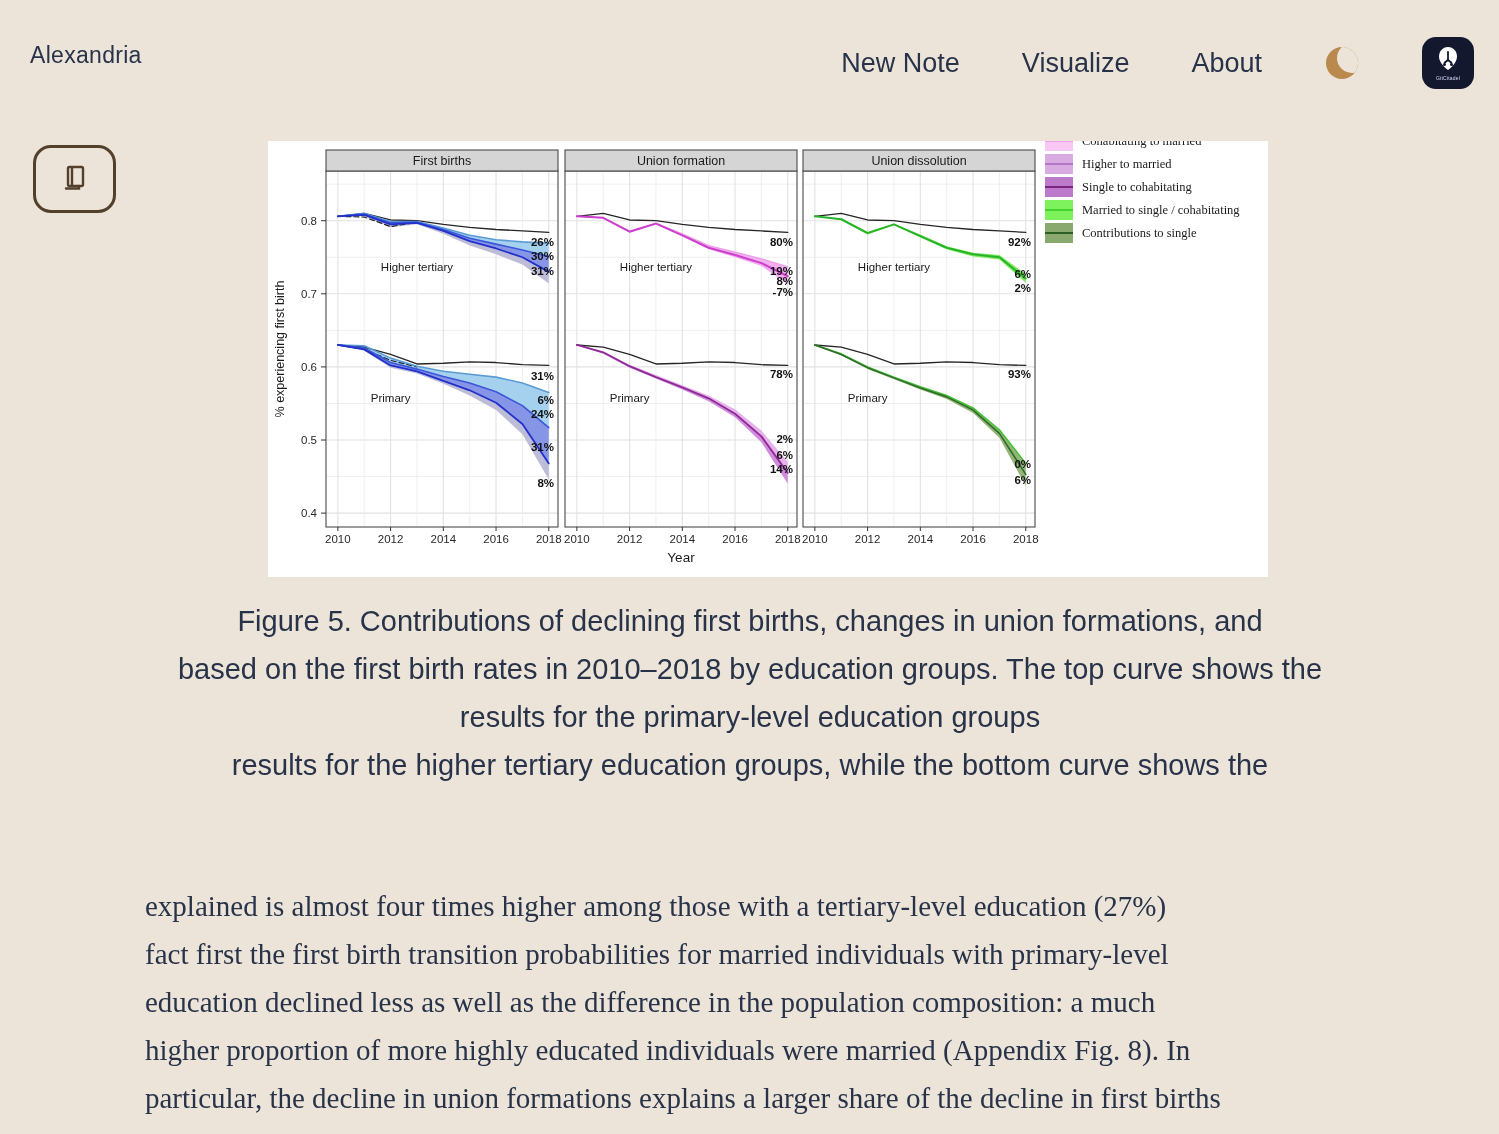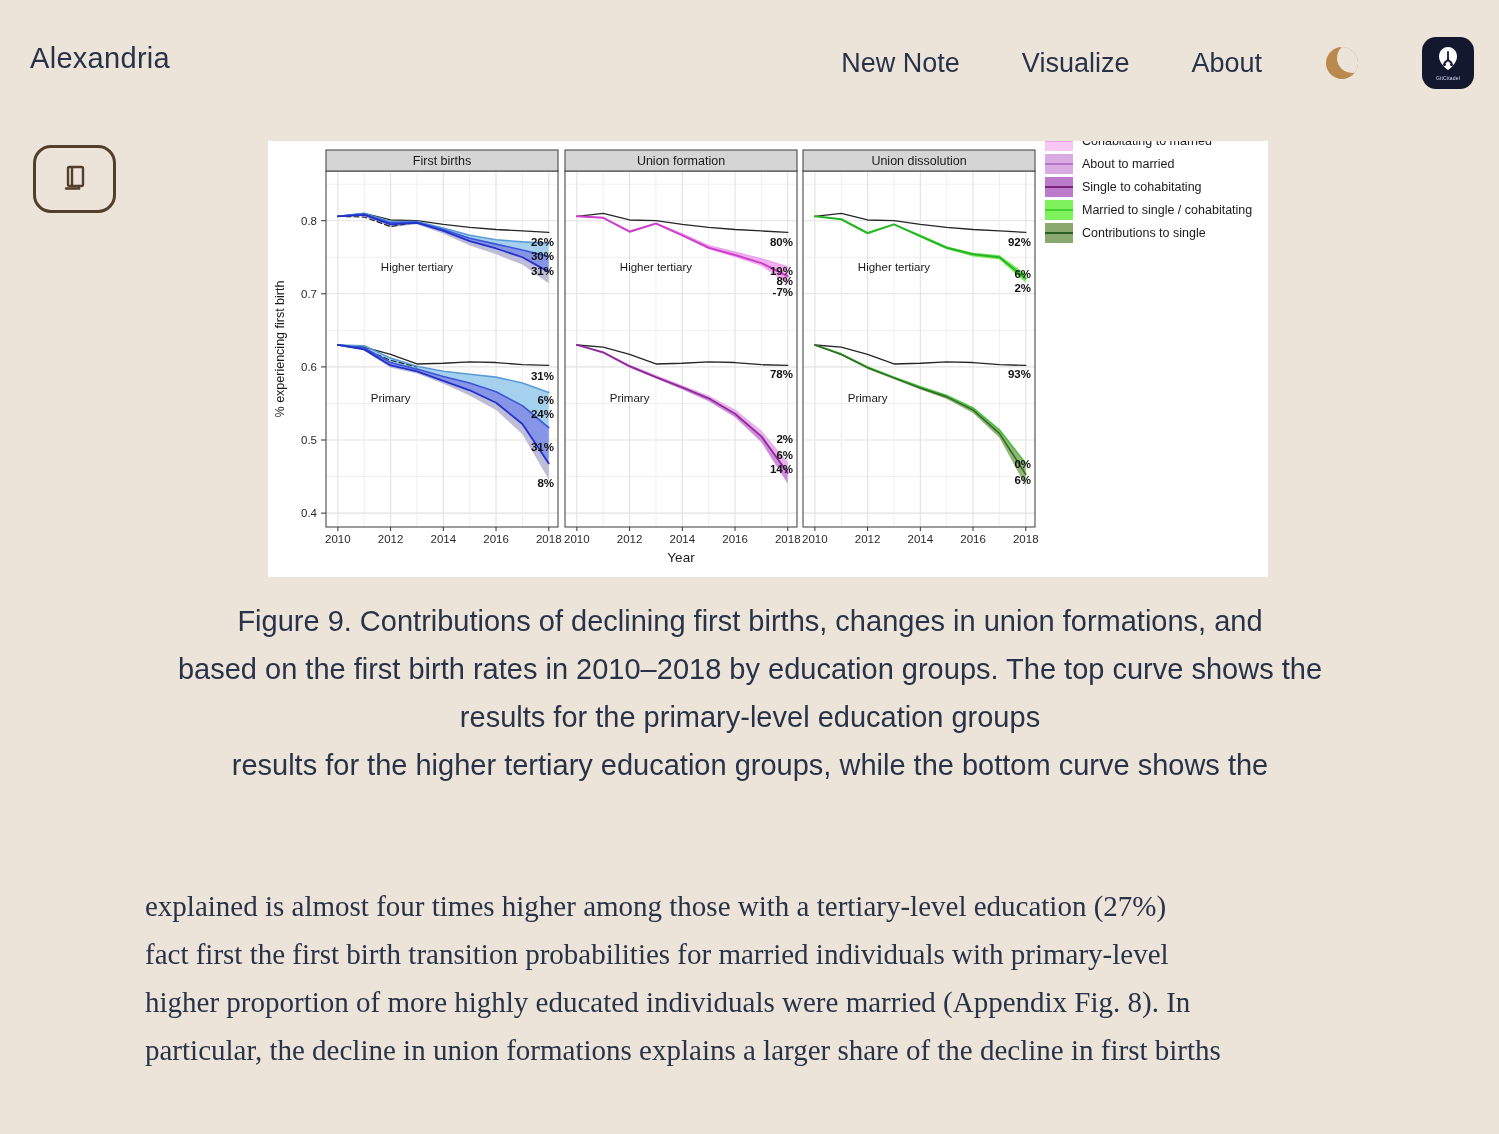--- a/index.html
+++ b/index.html
@@ -1,31 +1,31 @@
 <!DOCTYPE html>
 <html><head>
 <meta charset="utf-8">
 <style>
   html,body{margin:0;padding:0;}
   body{width:1499px;height:1134px;background:#ece4d8;overflow:hidden;position:relative;
        font-family:"Liberation Sans",sans-serif;color:#283349;}
-  .app-title{position:absolute;left:30px;top:42px;font-size:29px;letter-spacing:.3px;color:#283349;}
+  .app-title{position:absolute;left:30px;top:42px;font-size:23px;letter-spacing:.3px;color:#283349;}
   .main-nav{position:absolute;right:25px;top:34px;height:58px;display:flex;align-items:center;gap:62px;}
   .main-nav .nav-link{font-size:27px;color:#283349;cursor:pointer;text-decoration:none;}
   .moon-btn{width:36px;height:36px;position:relative;cursor:pointer;}
   .moon-shape{position:absolute;left:2px;top:2px;width:32px;height:32px;border-radius:50%;background:#b9894d;overflow:hidden;}
   .moon-shape:after{content:"";position:absolute;left:11px;top:-4px;width:30px;height:30px;border-radius:50%;background:#ece4d8;}
   .appicon{width:52px;height:52px;border-radius:14px;background:#14182e;display:flex;flex-direction:column;
            align-items:center;justify-content:center;cursor:pointer;}
   .appicon .badge-label{font-size:5px;color:#d7dcff;margin-top:1px;letter-spacing:.2px;}
   .reader-btn{position:absolute;left:33px;top:145px;width:83px;height:68px;border:3px solid #53402c;
               border-radius:18px;display:flex;align-items:center;justify-content:center;cursor:pointer;box-sizing:border-box;}
   .fig{position:absolute;left:268px;top:141px;width:1000px;height:436px;background:#ffffff;margin:0;overflow:hidden;}
   .legend{position:absolute;left:777px;top:-10px;}
-  .legend-item{display:flex;align-items:center;height:20px;margin-bottom:3px;}
+  .legend-item{display:flex;align-items:center;height:20px;margin-bottom:3px;font-family:Liberation Serif, serif;}
   .sw{width:28px;height:20px;position:relative;display:inline-block;flex:0 0 28px;}
   .sw .swline{position:absolute;left:0;right:0;top:9px;height:2px;}
   .lbl{margin-left:9px;font-size:12.5px;color:#1a1a1a;white-space:nowrap;}
   .caption{position:absolute;left:100px;top:597px;width:1300px;text-align:center;font-size:29px;color:#283349;}
   .caption div{height:48px;line-height:48px;white-space:nowrap;}
   .bodytext{position:absolute;left:145px;top:882px;width:1280px;font-size:29px;color:#283349;}
   .bodytext div{height:48px;line-height:48px;white-space:nowrap;font-family:Liberation Serif, serif;}
 </style>
 </head>
 <body>
@@ -242,21 +242,21 @@
     <div class="legend-item">
       <span class="sw" style="background: rgb(249, 199, 244);">
           <span class="swline" style="background: rgb(238, 159, 232);"></span>
         </span>
       <span class="lbl">Cohabitating to married</span>
     </div>
     <div class="legend-item">
       <span class="sw" style="background: rgb(217, 171, 226);">
           <span class="swline" style="background: rgb(178, 119, 197);"></span>
         </span>
-      <span class="lbl">About to married</span>
+      <span class="lbl">Higher to married</span>
     </div>
     <div class="legend-item">
       <span class="sw" style="background: rgb(187, 123, 202);">
           <span class="swline" style="background: rgb(124, 37, 128);"></span>
         </span>
       <span class="lbl">Single to cohabitating</span>
     </div>
     <div class="legend-item">
       <span class="sw" style="background: rgb(125, 242, 92);">
           <span class="swline" style="background: rgb(70, 211, 43);"></span>
@@ -266,24 +266,25 @@
     <div class="legend-item">
       <span class="sw" style="background: rgb(138, 169, 110);">
           <span class="swline" style="background: rgb(43, 95, 38);"></span>
         </span>
       <span class="lbl">Contributions to single</span>
     </div>
   </div>
 </figure>
 
 <div class="caption">
-  <div>Figure 9. Contributions of declining first births, changes in union formations, and</div>
+  <div>Figure 5. Contributions of declining first births, changes in union formations, and</div>
   <div>based on the first birth rates in 2010–2018 by education groups. The top curve shows the</div>
   <div>results for the primary-level education groups</div>
   <div>results for the higher tertiary education groups, while the bottom curve shows the</div>
 </div>
 
 <div class="bodytext">
   <div>explained is almost four times higher among those with a tertiary-level education (27%)</div>
   <div>fact first the first birth transition probabilities for married individuals with primary-level</div>
+  <div>education declined less as well as the difference in the population composition: a much</div>
   <div>higher proportion of more highly educated individuals were married (Appendix Fig. 8). In</div>
   <div>particular, the decline in union formations explains a larger share of the decline in first births</div>
 </div>
 
 </body></html>

